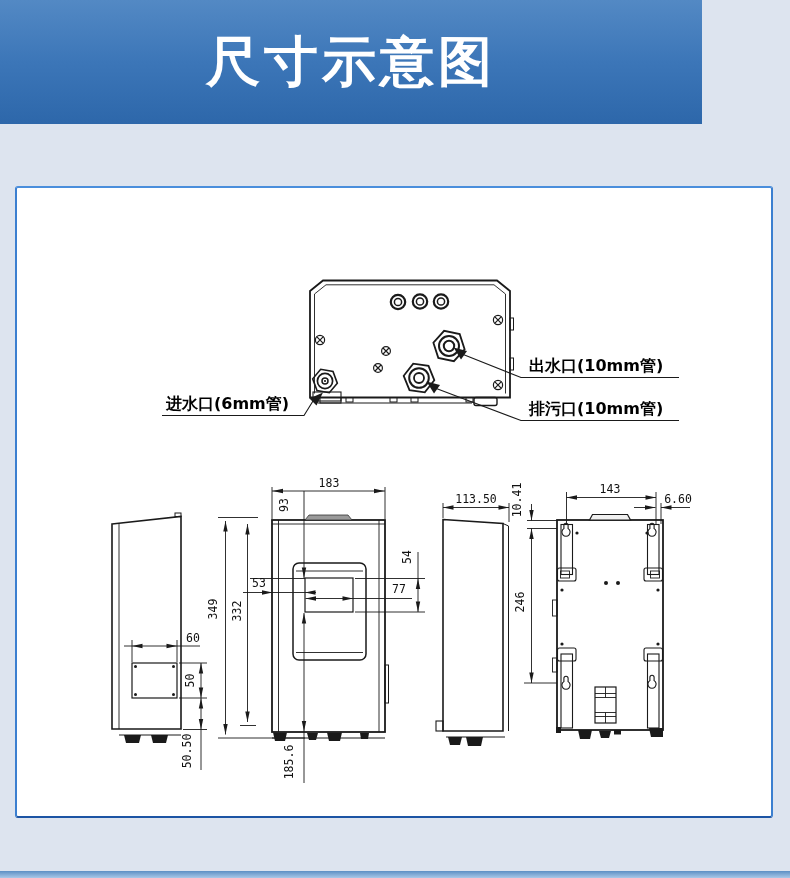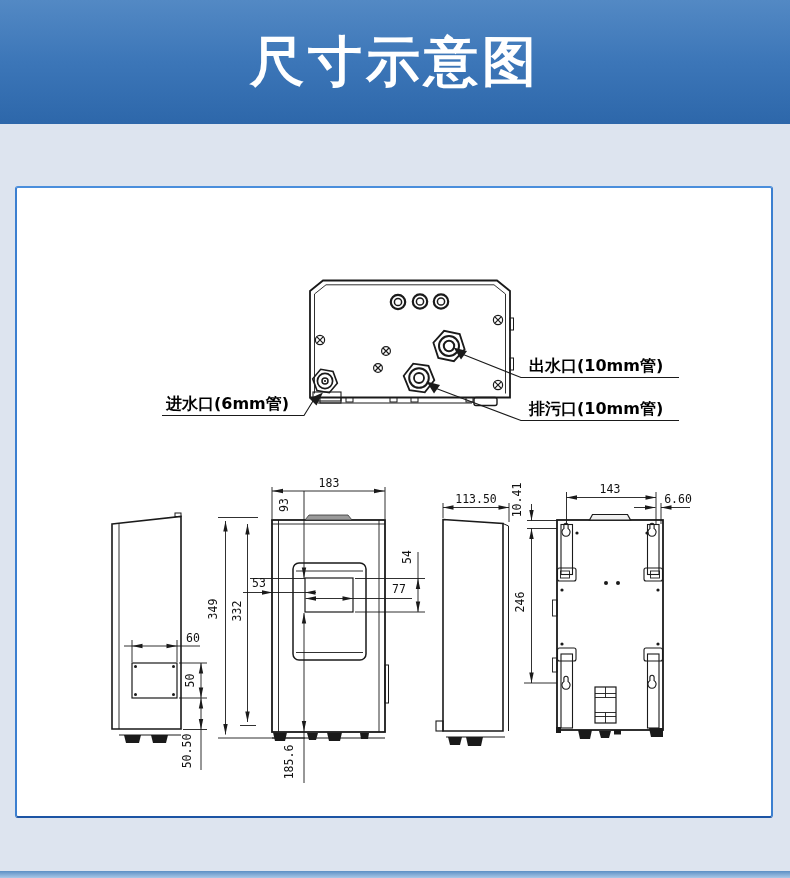--- a/index.html
+++ b/index.html
@@ -1,18 +1,18 @@
 <!DOCTYPE html>
 <html><head>
 <meta charset="utf-8">
 <style>
   html,body{margin:0;padding:0;background:#dde4ef;}
   .page{position:relative;width:790px;height:878px;overflow:hidden;
         font-family:"DejaVu Sans","Liberation Sans",sans-serif;background:#dde4ef;}
-  .header{position:absolute;left:0;top:0;width:790px;height:124px;
+  .header{position:absolute;left:0;top:0;width:702px;height:124px;
           background:linear-gradient(180deg,#5389c4 0%,#3c76b8 50%,#2d67aa 100%);
           display:flex;align-items:center;justify-content:center;}
   .header h1{margin:0;color:#ffffff;font-size:54px;font-weight:bold;letter-spacing:4px;
              font-family:"DejaVu Sans","Liberation Sans",sans-serif;}
   .panel{position:absolute;left:15px;top:186px;width:754px;height:628px;background:#ffffff;
          border:2px solid #3b7fd0;border-top-color:#4a8edc;border-bottom-color:#1c54a4;border-radius:3px;}
   .footer-bar{position:absolute;left:0;bottom:0;width:790px;height:7px;
               background:linear-gradient(180deg,#5d8fc4 0%,#a9c8e8 100%);}
   svg.drawing{position:absolute;left:0;top:0;}
   svg .ln{stroke:#1a1a1a;fill:none;}

